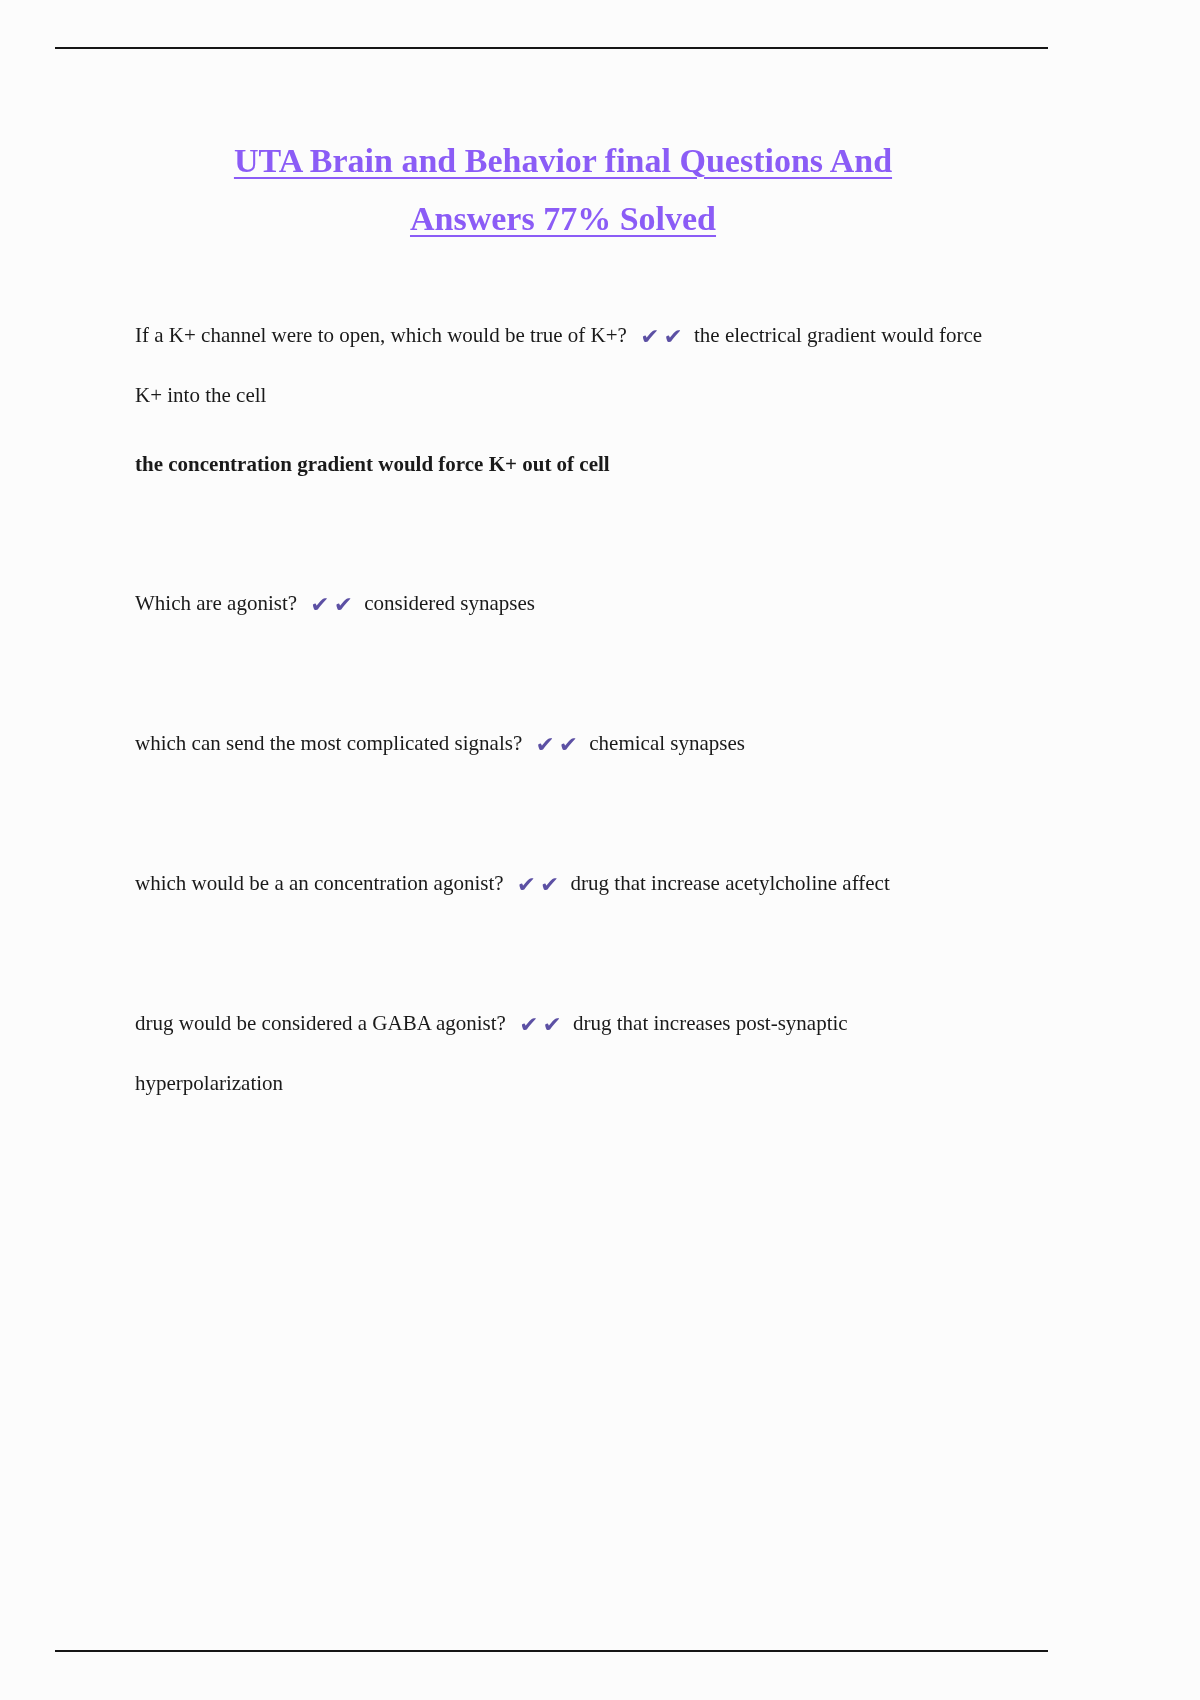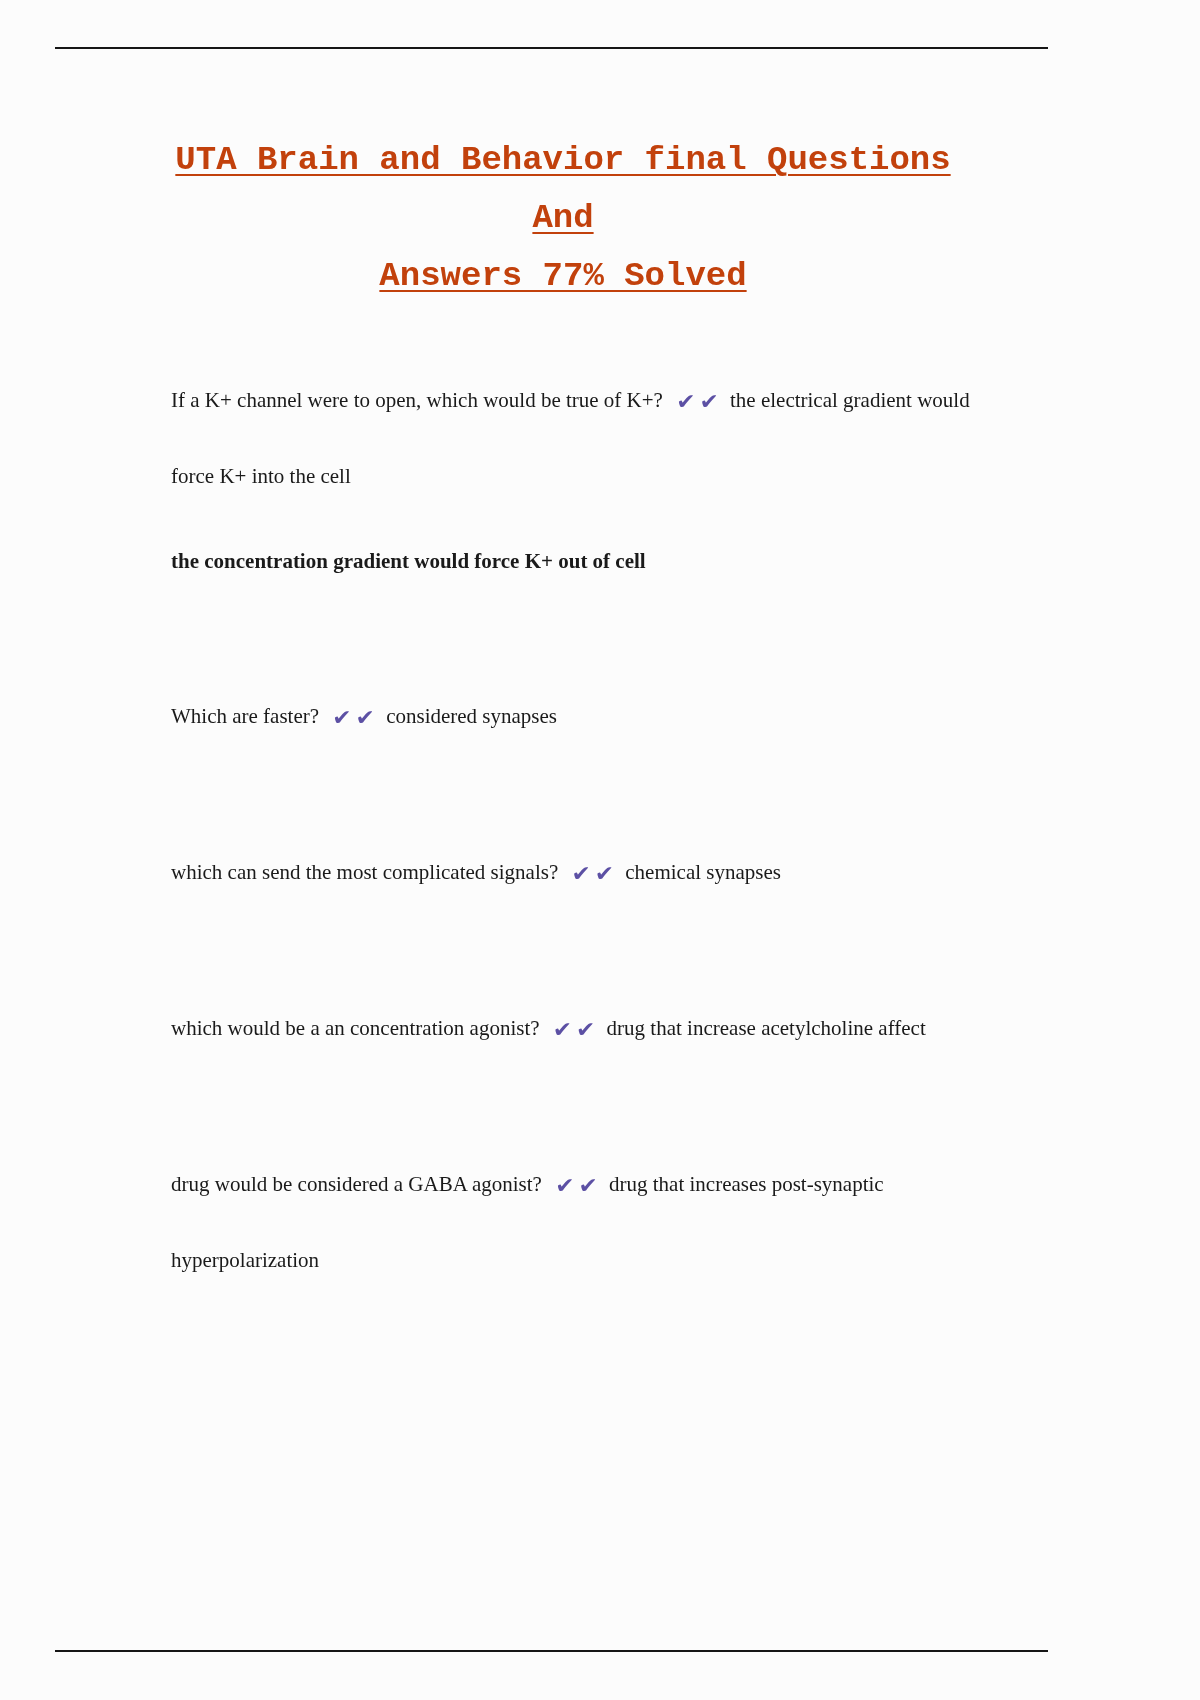--- a/index.html
+++ b/index.html
@@ -26,40 +26,39 @@
     position: absolute;
     top: 0;
     left: 135px;
     width: 856px;
   }
 
   h1.doc-title {
     margin-top: 132px;
     margin-bottom: 58px;
     text-align: center;
-    font-family: Liberation Mono, monospace;
+    font-family: Liberation Serif, serif;
     font-weight: bold;
     font-size: 34px;
     line-height: 1.7;
-    color: #c2410c;
+    color: #8b5cf6;
   }
   h1.doc-title .title-line {
     text-decoration: underline;
     text-decoration-thickness: 2px;
     text-underline-offset: 5px;
     display: inline;
   }
 
   .qa-block {
     margin-bottom: 80px;
   }
   .qa-block p {
     font-size: 21px;
-    line-height: 75px;
-    margin-left: 36px;
+    line-height: 59px;
   }
   .qa-block p.extra-answer {
     margin-top: 10px;
     font-weight: bold;
   }
 
   .check {
     font-family: "DejaVu Sans", sans-serif;
     color: #5c50a4;
     font-size: 23px;
@@ -83,21 +82,21 @@
   <h1 class="doc-title"><span class="title-line">UTA Brain and Behavior final Questions And</span><br>
   <span class="title-line">Answers 77% Solved</span></h1>
 
   <div class="qa-block">
     <p><span>If a K+ channel were to open, which would be true of K+? </span><span class="check first">✔</span><span class="check second">✔</span> <span>the electrical gradient would force K+ into the cell</span></p>
     <p class="extra-answer">the concentration gradient would force K+ out of cell</p>
   </div>
 
 
   <div class="qa-block">
-    <p><span>Which are faster? </span><span class="check first">✔</span><span class="check second">✔</span> <span>considered synapses</span></p>
+    <p><span>Which are agonist? </span><span class="check first">✔</span><span class="check second">✔</span> <span>considered synapses</span></p>
   </div>
 
   <div class="qa-block">
     <p><span>which can send the most complicated signals? </span><span class="check first">✔</span><span class="check second">✔</span> <span>chemical synapses</span></p>
   </div>
 
   <div class="qa-block">
     <p><span>which would be a an concentration agonist? </span><span class="check first">✔</span><span class="check second">✔</span> <span>drug that increase acetylcholine affect</span></p>
   </div>
 

